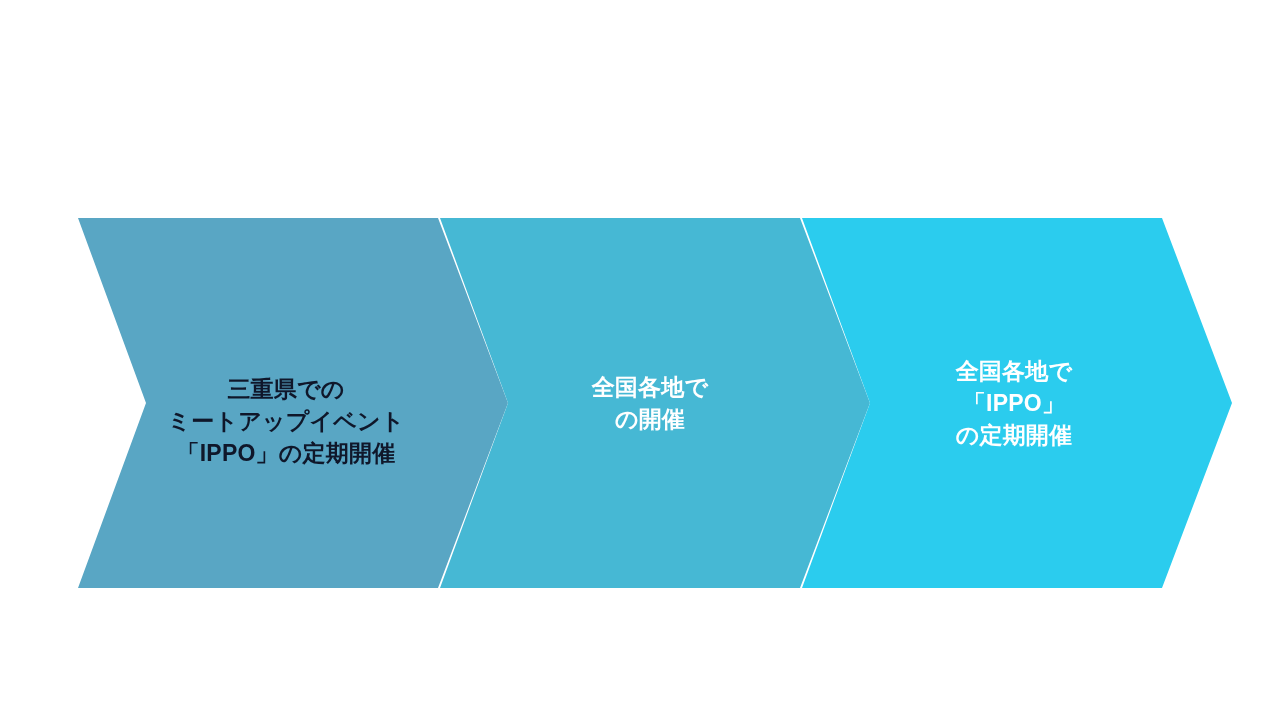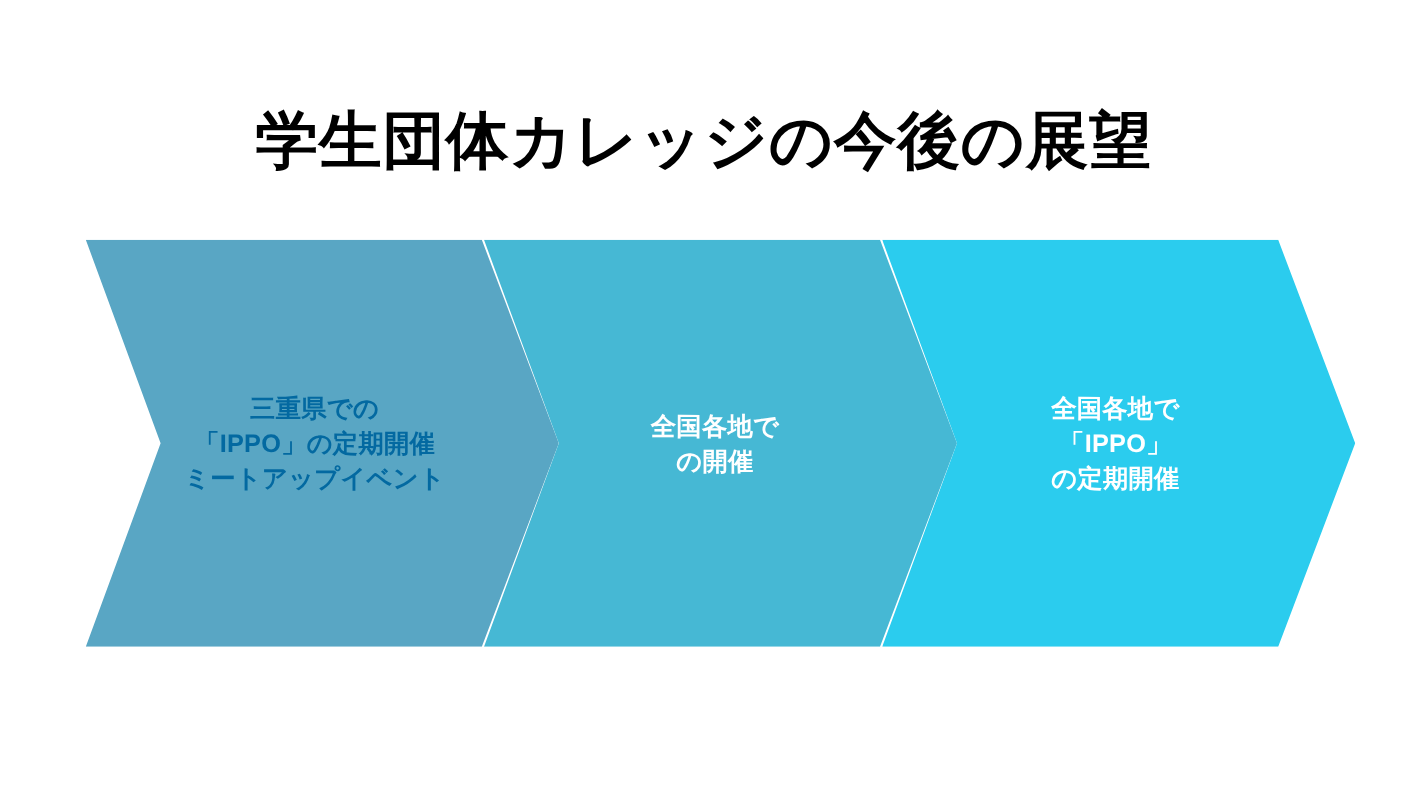--- a/index.html
+++ b/index.html
@@ -92,32 +92,31 @@
 
   .chevron-label .line {
     display: block;
   }
 </style>
 </head>
 <body style="background: rgb(255, 255, 255);">
 
 <div class="slide">
 
-  <div class="slide-title">学生団体カレッジの今後の展望</div>
 
   <div class="flow">
 
     <div class="chevron chevron-1">
       <svg viewBox="0 0 430 370" preserveAspectRatio="none">
         <polygon points="0,0 360,0 430,185 360,370 0,370 68,185" fill="#59a6c4"></polygon>
       </svg>
-      <div class="chevron-label" style="color: #0369a1;">
+      <div class="chevron-label" style="color: #0f172a; margin-top: 18px;">
         <span class="line">三重県での</span>
+        <span class="line">ミートアップイベント</span>
         <span class="line">「IPPO」の定期開催</span>
-        <span class="line">ミートアップイベント</span>
       </div>
     </div>
 
     <div class="chevron chevron-2">
       <svg viewBox="0 0 430 370" preserveAspectRatio="none">
         <polygon points="0,0 360,0 430,185 360,370 0,370 68,185" fill="#46b8d4"></polygon>
       </svg>
       <div class="chevron-label" style="color: rgb(255, 255, 255);">
         <span class="line">全国各地で</span>
         <span class="line">の開催</span>

